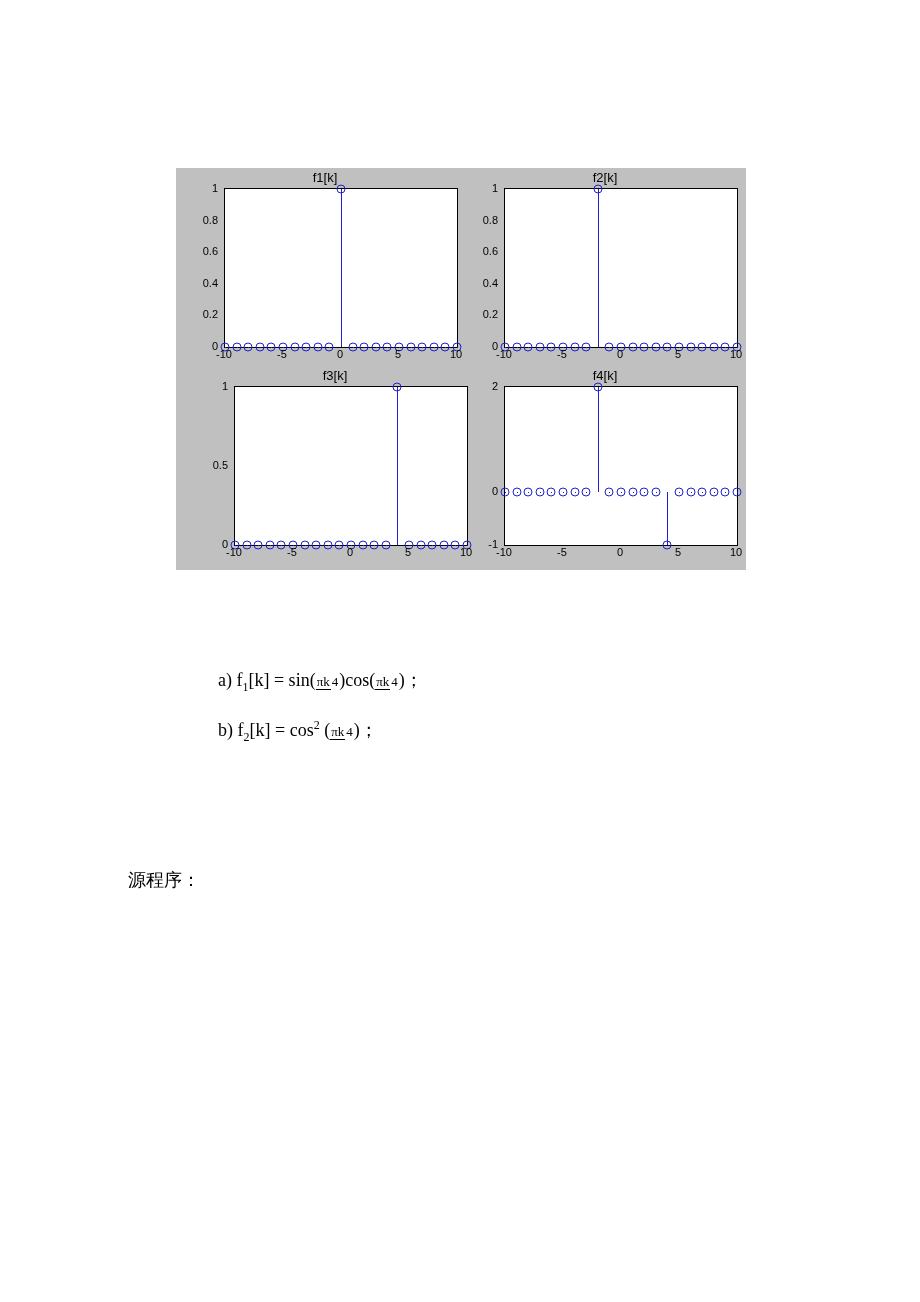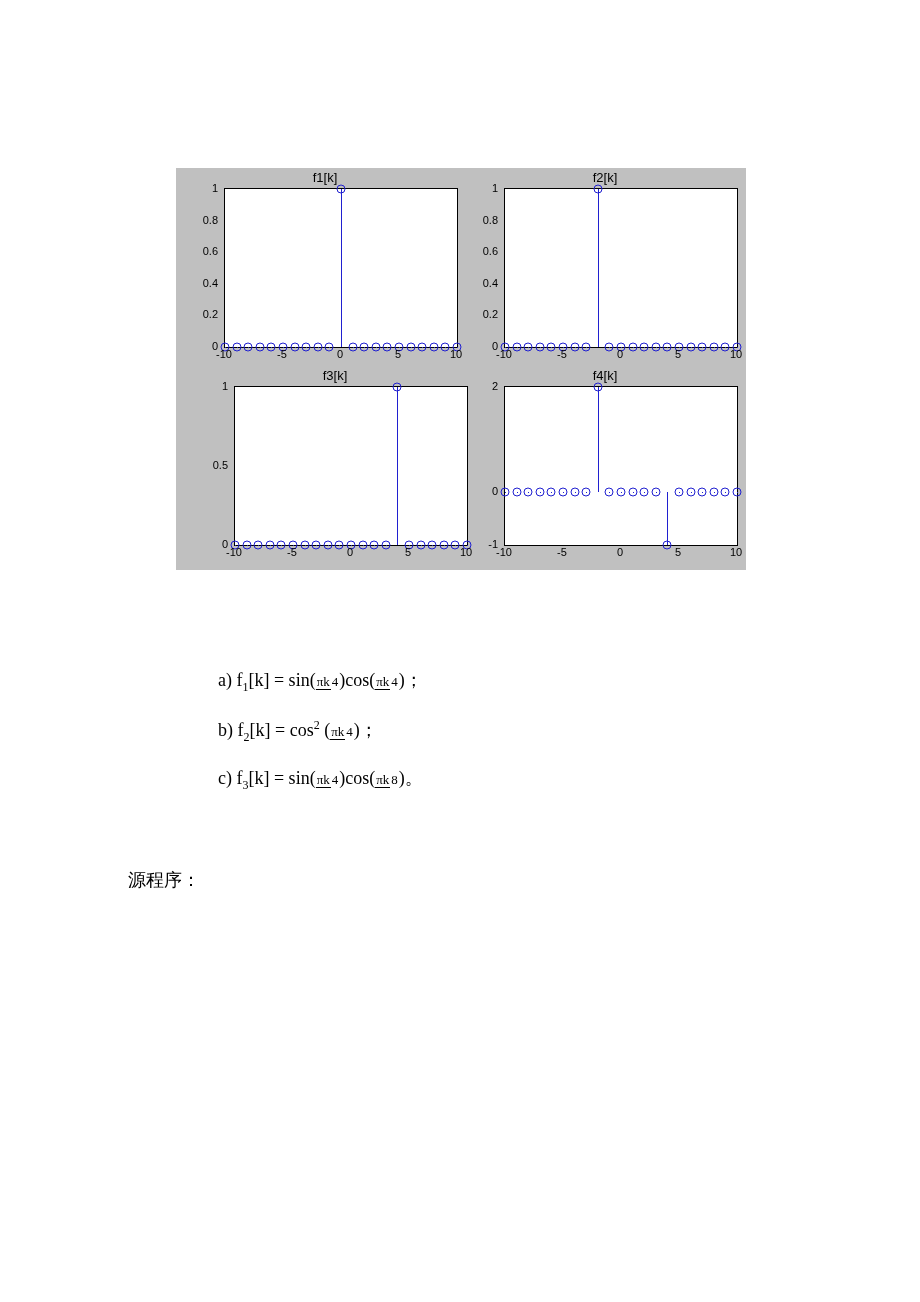--- a/index.html
+++ b/index.html
@@ -365,21 +365,18 @@
 
 
   <div class="formula-block fa">
     <span>a) f</span><span class="sub">1</span><span>[k] = sin</span><span>(</span><span class="frac"><span class="top">πk</span><span class="bot">4</span></span><span>)</span><span>cos</span><span>(</span><span class="frac"><span class="top">πk</span><span class="bot">4</span></span><span>)</span><span>；</span>
   </div>
 
   <div class="formula-block fb">
     <span>b) f</span><span class="sub">2</span><span>[k] = cos</span><span class="sup">2</span><span> (</span><span class="frac"><span class="top">πk</span><span class="bot">4</span></span><span>)</span><span>；</span>
   </div>
 
-  <div class="formula-block fc">
-    <span>c) f</span><span class="sub">3</span><span>[k] = sin</span><span>(</span><span class="frac"><span class="top">πk</span><span class="bot">4</span></span><span>)</span><span>cos</span><span>(</span><span class="frac"><span class="top">πk</span><span class="bot">8</span></span><span>)</span><span>。</span>
-  </div>
 
 
   <div class="source-label">源程序：</div>
 
 
 </div>
 
 </body></html>

